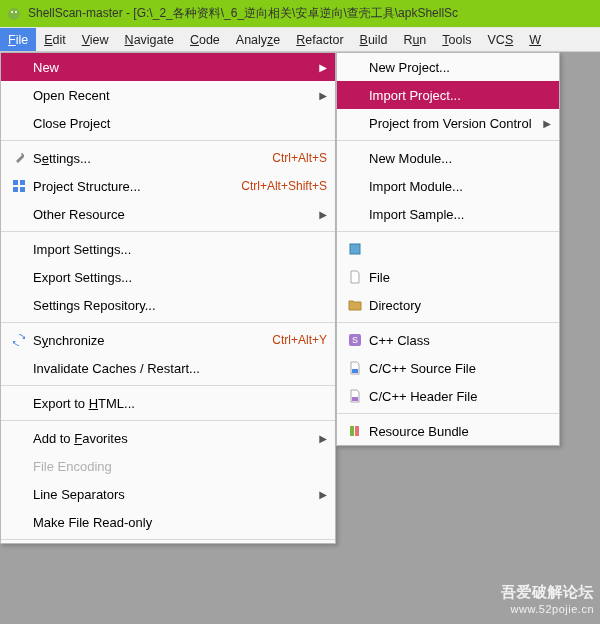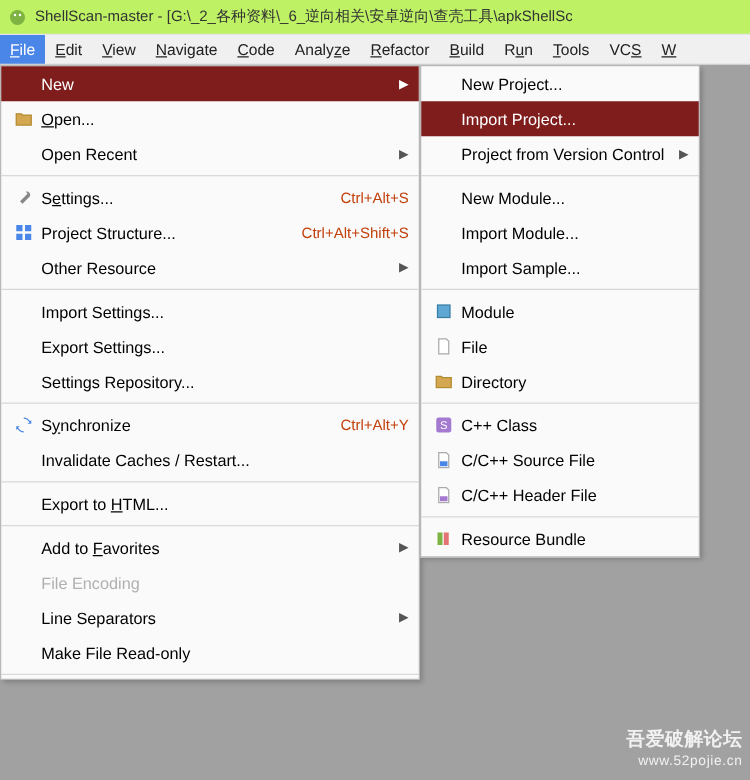--- a/index.html
+++ b/index.html
@@ -1,28 +1,28 @@
 <!DOCTYPE html>
 <html><head>
 <meta charset="utf-8">
 <style>
   * { box-sizing: border-box; margin: 0; padding: 0; font-family: "Segoe UI", Tahoma, sans-serif; }
   body { width: 600px; height: 624px; overflow: hidden; background: #a1a1a1; position: relative; }
-  .titlebar { height: 28px; background: #bef264; display: flex; align-items: center; padding: 0 6px; border-bottom: 1px solid #e4e4e4; }
+  .titlebar { height: 28px; background: #84cc16; display: flex; align-items: center; padding: 0 6px; border-bottom: 1px solid #e4e4e4; }
   .titlebar .icon { width: 16px; height: 16px; margin-right: 6px; }
   .titlebar .title { font-size: 12px; color: #333; white-space: nowrap; overflow: hidden; }
   .menubar { height: 24px; background: #f0f0f0; display: flex; align-items: stretch; border-bottom: 1px solid #d0d0d0; font-size: 12.5px; }
   .menubar .menu { padding: 0 8px; display: flex; align-items: center; color: #222; cursor: default; }
   .menubar .menu.active { background: #4a86e8; color: #fff; }
   .underline { text-decoration: underline; }
   .dropdown { position: absolute; background: #fafafa; border: 1px solid #b8b8b8; box-shadow: 2px 2px 4px rgba(0,0,0,0.2); font-size: 13px; }
   .dropdown.file { left: 0; top: 52px; width: 336px; }
   .dropdown.new { left: 336px; top: 52px; width: 224px; }
   .item { height: 28px; display: flex; align-items: center; padding: 0 8px; position: relative; }
-  .item.hover { background: #7f1d1d; color: #fff; }
+  .item.hover { background: #be185d; color: #fff; }
   .item .iconcol { width: 20px; display: flex; align-items: center; justify-content: center; margin-right: 4px; flex-shrink: 0; }
   .item .label { flex: 1; white-space: nowrap; }
   .item .shortcut { color: #c2410c; font-size: 12px; margin-left: 12px; }
   .item .arrow { position: absolute; right: 8px; font-size: 10px; color: #555; }
   .item.hover .arrow { color: #fff; }
   .item.disabled { color: #b0b0b0; }
   .sep { height: 1px; background: #d8d8d8; margin: 3px 0; }
   .watermark { position: absolute; right: 6px; bottom: 8px; text-align: right; color: rgba(255,255,255,0.85); font-size: 11px; line-height: 1.3; letter-spacing: 0.5px; }
   .watermark .big { font-size: 15px; font-weight: 600; margin-top: 48px; }
   svg { display: block; }
@@ -80,31 +80,27 @@
     </div>
 </div>
 
 <div class="dropdown file">
   <div class="item hover">
     <span class="iconcol"></span>
     <span class="label">New</span>
     <span class="arrow">▶</span>
   </div>
   <div class="item">
-    <span class="iconcol">
-        <svg width="14" height="12" viewBox="0 0 14 12">
-          <path d="M1 2h4l1 1h7v8H1z" fill="#d4a850" stroke="#b38a30"></path>
-        </svg>
-      </span>
-    <span class="label"><span class="underline">O</span>pen...</span>
-  </div>
-  <div class="item">
     <span class="iconcol"></span>
     <span class="label">Open Recent</span>
     <span class="arrow">▶</span>
+  </div>
+  <div class="item">
+    <span class="iconcol"></span>
+    <span class="label">Close Project</span>
   </div>
   <div class="sep"></div>
   <div class="item">
     <span class="iconcol">
         <svg width="14" height="14" viewBox="0 0 14 14">
           <path d="M9 2a3 3 0 0 1 3 4l-6 6-2-2 6-6a3 3 0 0 1-1-2z" fill="#888"></path>
         </svg>
       </span>
     <span class="label">S<span class="underline">e</span>ttings...</span>
     <span class="shortcut">Ctrl+Alt+S</span>
@@ -208,21 +204,20 @@
     <span class="iconcol"></span>
     <span class="label">Import Sample...</span>
   </div>
   <div class="sep"></div>
   <div class="item">
     <span class="iconcol">
         <svg width="14" height="14" viewBox="0 0 14 14">
           <rect x="2" y="2" width="10" height="10" fill="#5fa8d3" stroke="#3a7ea8"></rect>
         </svg>
       </span>
-    <span class="label">Module</span>
   </div>
   <div class="item">
     <span class="iconcol">
         <svg width="12" height="14" viewBox="0 0 12 14">
           <path d="M2 1h6l2 2v10H2z" fill="#fff" stroke="#aaa"></path>
         </svg>
       </span>
     <span class="label">File</span>
   </div>
   <div class="item">

